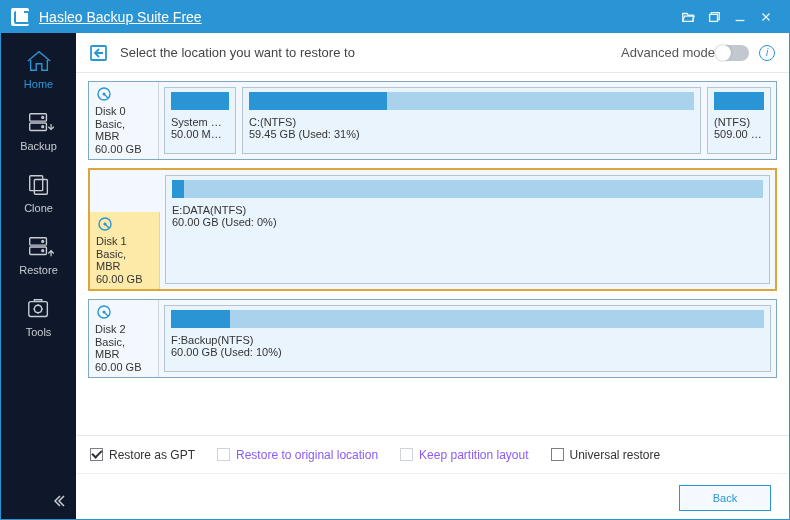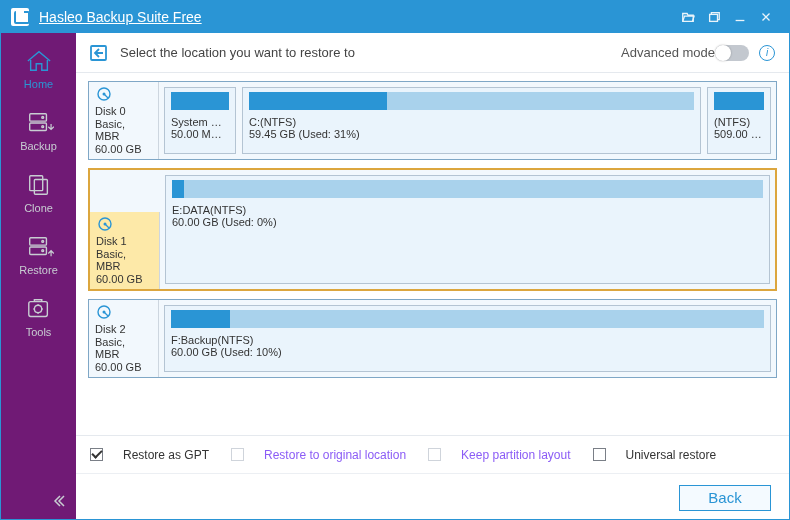--- a/index.html
+++ b/index.html
@@ -5,21 +5,21 @@
 *{box-sizing:border-box;margin:0;padding:0;font-family:"Segoe UI",Arial,sans-serif;font-size:12px;}
 body{width:790px;height:520px;overflow:hidden;background:#fff;border:1px solid #2a95d5;}
 .titlebar{height:32px;background:#2a95d5;display:flex;align-items:center;padding:0 10px;color:#fff;}
 .titlebar .logo{width:18px;height:18px;background:#fff;border-radius:2px;position:relative;margin-right:10px;}
 .titlebar .logo:before{content:"";position:absolute;left:3px;top:3px;width:12px;height:9px;border:2px solid #2a95d5;border-radius:2px;}
 .titlebar .logo:after{content:"";position:absolute;left:5px;top:0px;width:8px;height:5px;background:#fff;}
 .titlebar .title{flex:1;font-size:14px;text-decoration:underline;}
 .titlebar .winbtn{width:26px;height:26px;display:flex;align-items:center;justify-content:center;color:#fff;opacity:.9;cursor:default;}
 .titlebar .winbtn svg{width:14px;height:14px;stroke:#fff;fill:none;stroke-width:1.5;}
 .main{display:flex;height:calc(520px - 32px);}
-.sidebar{width:75px;background:#701a75;display:flex;flex-direction:column;align-items:center;padding-top:8px;color:#c8cdd2;position:relative;}
+.sidebar{width:75px;background:#0f172a;display:flex;flex-direction:column;align-items:center;padding-top:8px;color:#c8cdd2;position:relative;}
 .sidebar .item{width:60px;height:56px;display:flex;flex-direction:column;align-items:center;justify-content:center;margin-bottom:6px;border-radius:4px;cursor:default;}
 .sidebar .item.active{color:#2a95d5;}
 .sidebar .item .lbl{margin-top:4px;font-size:11px;}
 .sidebar .item svg{width:30px;height:26px;stroke:currentColor;fill:none;stroke-width:1.5;}
 .sidebar .collapse{position:absolute;bottom:10px;right:10px;color:#c8cdd2;}
 .content{flex:1;display:flex;flex-direction:column;background:#fff;}
 .topbar{height:40px;display:flex;align-items:center;padding:0 14px;border-bottom:1px solid #e5e9ee;color:#444;}
 .topbar .arrowicon{width:18px;height:18px;margin-right:12px;display:flex;align-items:center;justify-content:center;}
 .topbar .arrowicon svg{stroke:#2a95d5;fill:none;stroke-width:1.8;}
 .topbar .prompt{flex:1;font-size:13px;}
@@ -34,27 +34,27 @@
 .diskhdr{width:70px;padding:4px 6px;border-right:1px solid #cdd6df;display:flex;flex-direction:column;gap:1px;justify-content:center;}
 .diskicon{width:18px;height:16px;margin-bottom:2px;}
 .diskicon svg{width:18px;height:16px;}
 .diskhdr .dn{font-size:11px;color:#333;}
 .parts{flex:1;display:flex;gap:6px;padding:5px;}
 .part{border:1px solid #b4c4d3;padding:4px 6px 6px 6px;display:flex;flex-direction:column;background:#eaf4fc;min-width:60px;}
 .part .bar{height:18px;background:#2a95d5;margin-bottom:6px;position:relative;}
 .part .bar .unused{position:absolute;top:0;right:0;bottom:0;background:#a9d2ec;}
 .part .pl{font-size:11px;color:#333;white-space:nowrap;overflow:hidden;text-overflow:ellipsis;}
 .opts{height:38px;border-top:1px solid #e5e9ee;display:flex;align-items:center;padding:0 14px;gap:22px;color:#333;}
-.opts label{display:flex;align-items:center;gap:20px;font-size:12px;}
+.opts label{display:flex;align-items:center;gap:6px;font-size:12px;}
 .opts label.disabled{color:#8b5cf6;}
 .cb{width:13px;height:13px;border:1px solid #7a7f87;display:inline-flex;align-items:center;justify-content:center;background:#fff;}
 .cb.disabled{border-color:#cfd4db;}
 .cb.checked:after{content:"";width:8px;height:4px;border-left:2px solid #333;border-bottom:2px solid #333;transform:rotate(-45deg);margin-top:-3px;}
 .footer{height:48px;display:flex;align-items:center;justify-content:flex-end;padding:0 18px;gap:16px;border-top:1px solid #eceff3;}
-.btn{width:92px;height:26px;border:1px solid #2a95d5;color:#2a95d5;background:#f4faff;display:flex;align-items:center;justify-content:center;font-size:15px;cursor:default;}
+.btn{width:92px;height:26px;border:1px solid #2a95d5;color:#2a95d5;background:#f4faff;display:flex;align-items:center;justify-content:center;font-size:11px;cursor:default;}
 </style>
 </head>
 <body>
 
 <div class="titlebar">
   <div class="logo"></div>
   <div class="title">Hasleo Backup Suite Free</div>
   <div class="winbtn">
       <svg viewBox="0 0 16 16">
         <path d="M2 4h5l1 2h6v7H2z"></path>

